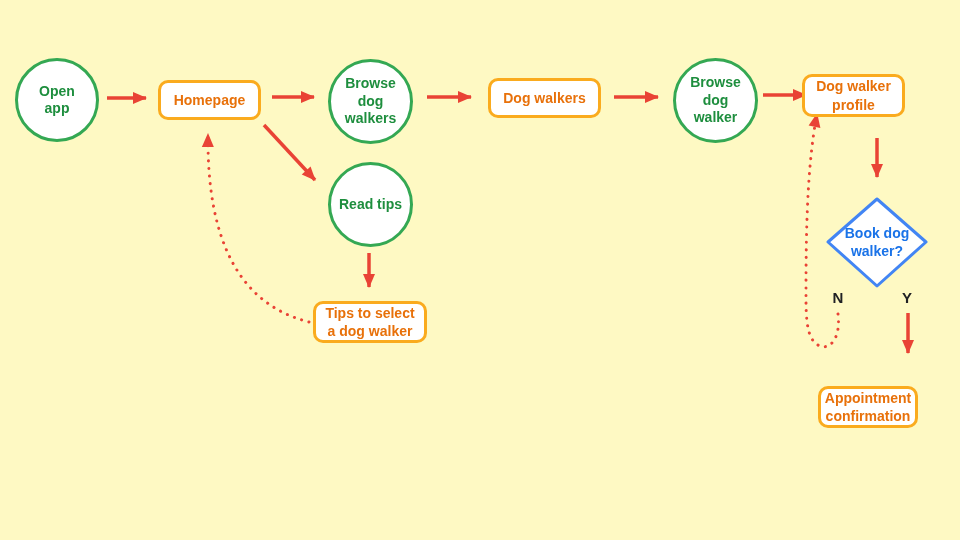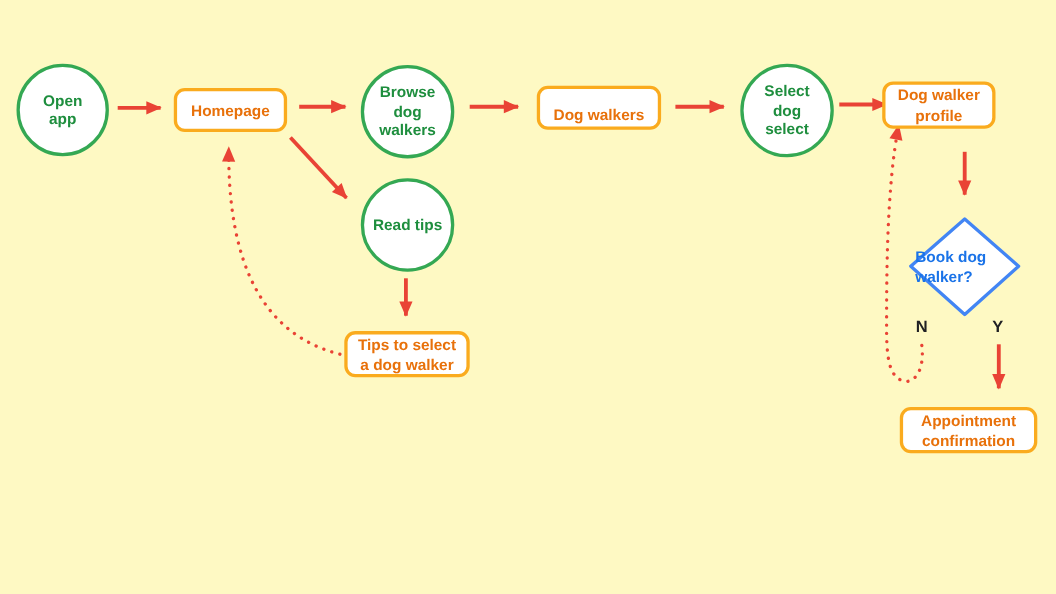--- a/index.html
+++ b/index.html
@@ -41,21 +41,21 @@
     background: #ffffff;
     padding: 2px 5px;
     line-height: 1.3;
   }
   .diamond-label {
     position: absolute;
     color: #1A73E8;
     font-weight: bold;
     font-size: 14px;
     line-height: 1.3;
-    text-align: left;
+    text-align: center;
   }
   .branch-label {
     position: absolute;
     color: #202124;
     font-weight: bold;
     font-size: 15px;
     text-align: center;
   }
 </style>
 </head>
@@ -95,43 +95,43 @@
   </div>
 
   <div class="node circle-node" style="left:328px; top:59px; width:85px; height:85px;">
     <span style="width:58px;">Browse dog walkers</span>
   </div>
 
   <div class="node rect-node" style="left:158px; top:80px; width:103px; height:40px;">
     <span>Homepage</span>
   </div>
 
-  <div class="node rect-node" style="left:488px; top:78px; width:113px; height:40px;align-items:flex-end;">
+  <div class="node rect-node" style="left:488px; top:78px; width:113px; height:40px;">
     <span>Dog walkers</span>
   </div>
 
   <div class="node circle-node" style="left:673px; top:58px; width:85px; height:85px;">
-    <span style="width:52px;">Select dog select</span>
+    <span style="width:52px;">Browse dog walker</span>
   </div>
 
   <div class="node rect-node" style="left:802px; top:74px; width:103px; height:43px;">
     <span style="width:80px;">Dog walker profile</span>
   </div>
 
   <div class="node rect-node" style="left:313px; top:301px; width:114px; height:42px;">
     <span style="width:100px;">Tips to select a dog walker</span>
   </div>
 
   <div class="node circle-node" style="left:328px; top:162px; width:85px; height:85px;">
     <span>Read tips</span>
   </div>
 
   <div class="diamond-label" style="left:832px; top:224px; width:90px;">Book dog walker?</div>
 
   <div class="branch-label" style="left:828px; top:289px; width:20px;">N</div>
 
   <div class="branch-label" style="left:897px; top:289px; width:20px;">Y</div>
 
-  <div class="node rect-node" style="left:818px; top:370px; width:125px; height:42px;">
+  <div class="node rect-node" style="left:818px; top:386px; width:100px; height:42px;">
     <span style="width:110px;">Appointment confirmation</span>
   </div>
 
 </div>
 
 </body></html>

